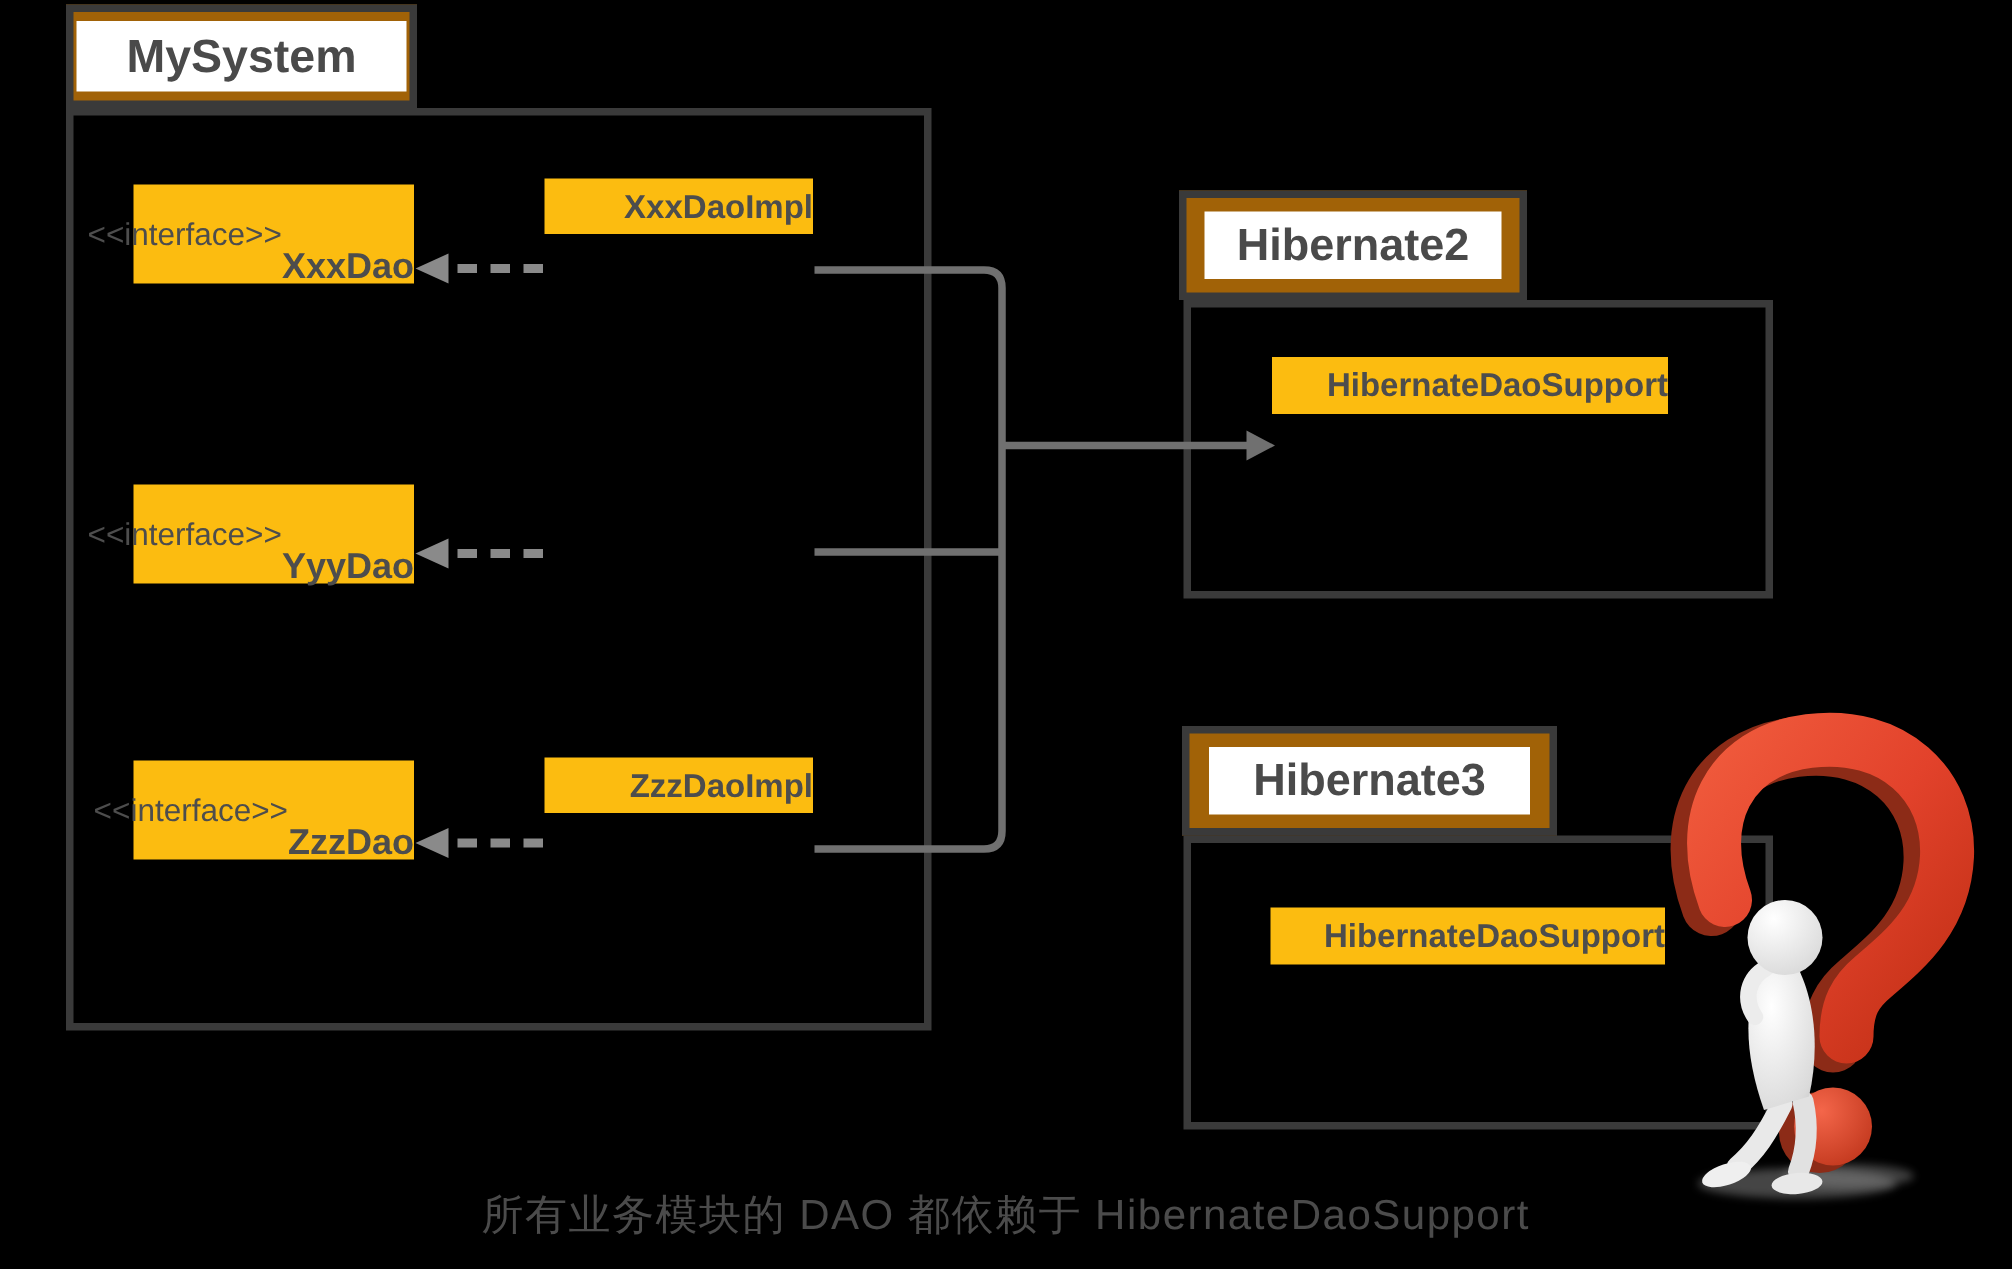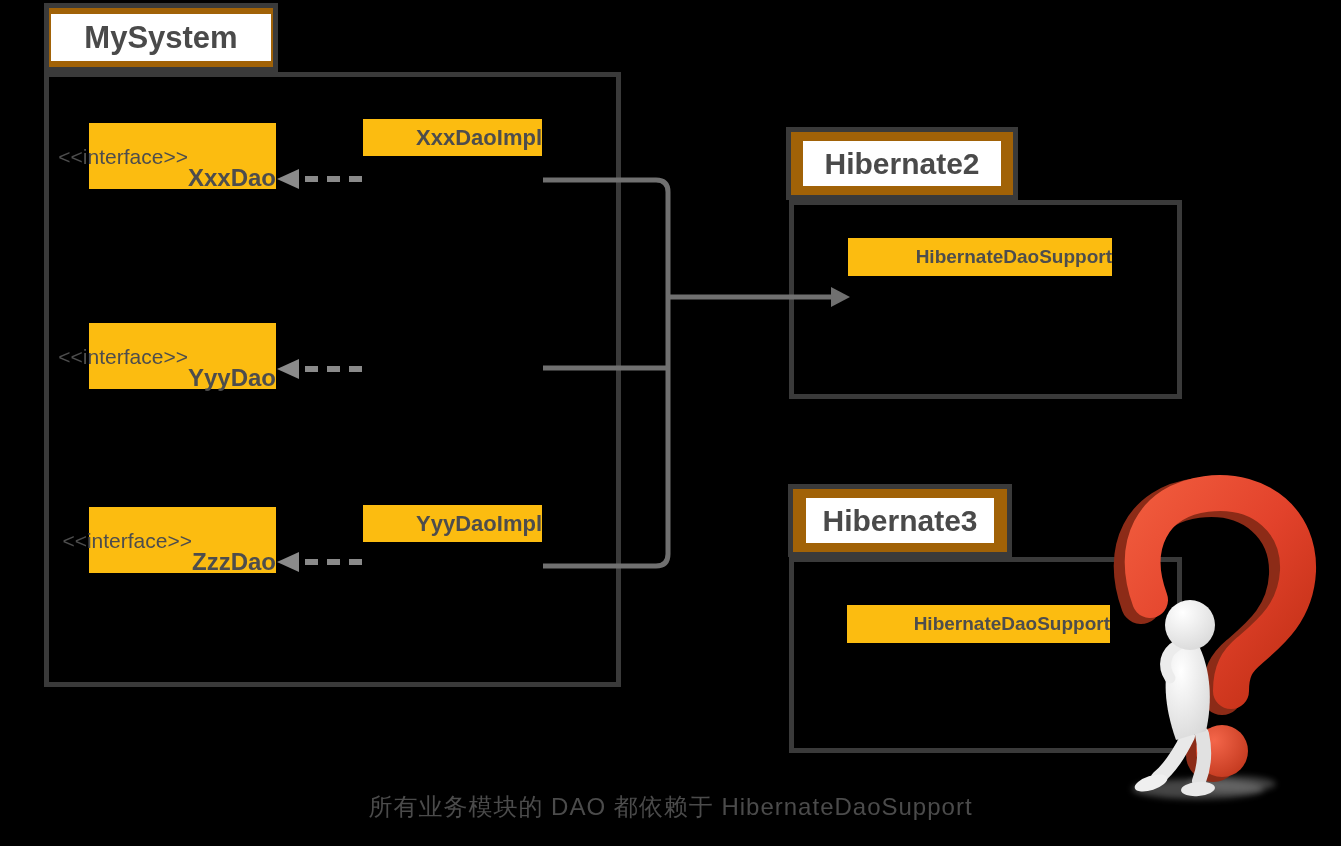--- a/index.html
+++ b/index.html
@@ -38,49 +38,49 @@
     color:var(--box-text,#4d4d4d);
     display:flex;flex-direction:row;
     align-items:center;justify-content:flex-end;
     box-sizing:border-box;
     text-align:center;
   }
   .iface{left:89px;width:187px;height:66px;}
   .iface .stereo{font-size:21px;font-weight:400;line-height:27px;}
   .iface .iname{font-size:24px;font-weight:700;line-height:28px;margin-top:44px;}
   .impl{left:363px;width:179px;height:37px;font-size:22px;font-weight:700;padding-left:40px;}
-  .support{font-size:19px;font-weight:700;padding-left:12px;}
+  .support{font-size:22px;font-weight:700;padding-left:12px;}
   #iface-xxx{top:123px;} #iface-yyy{top:323px;} #iface-zzz{top:507px;}
   #impl-xxx{top:119px;}  #impl-yyy{top:311px;}  #impl-zzz{top:505px;}
 
   #mysystem-tab{left:44px;top:3px;width:234px;height:69px;padding:6px 2px;}
   #mysystem-tab .tab-inner{font-size:31px;}
   #mysystem-body{left:44px;top:72px;width:577px;height:615px;}
 
   #hib2-tab{left:786px;top:127px;width:232px;height:73px;padding:9px 12px;}
   #hib2-tab .tab-inner{font-size:30px;}
   #hib2-body{left:789px;top:200px;width:393px;height:199px;}
   #hib2-support{left:848px;top:238px;width:264px;height:38px;}
 
-  #hib3-tab{left:788px;top:484px;width:224px;height:73px;padding:9px 13px;}
+  #hib3-tab{left:788px;top:484px;width:250px;height:73px;padding:9px 13px;}
   #hib3-tab .tab-inner{font-size:30px;}
   #hib3-body{left:789px;top:557px;width:393px;height:196px;}
   #hib3-support{left:847px;top:605px;width:263px;height:38px;}
 
   .overlay{position:absolute;left:0;top:0;width:1341px;height:846px;pointer-events:none;}
   .connector{stroke:var(--connector,#707070);stroke-width:5;fill:none;}
   .dashed{stroke:var(--dashed-arrow,#8a8a8a);stroke-width:6;fill:none;stroke-dasharray:13 9;}
   .dash-head{fill:var(--dashed-arrow,#8a8a8a);}
   .solid-head{fill:var(--connector,#707070);}
 
   .caption{
     position:absolute;left:0;top:791px;width:100%;
     text-align:center;
     color:var(--caption-text,#4b4b4b);
-    font-size:24px;font-weight:400;letter-spacing:1px;
+    font-size:28px;font-weight:400;letter-spacing:1px;
   }
   .watermark{
     position:absolute;left:1152px;top:786px;
     color:var(--watermark-text,#f5f5f5);
     font-size:27px;font-weight:700;letter-spacing:1px;
     text-shadow:0 1px 2px rgba(0,0,0,.6);
   }
 </style>
 </head>
 <body>
@@ -99,21 +99,21 @@
   <div class="node iface" id="iface-yyy">
     <span class="stereo">&lt;&lt;interface&gt;&gt;</span>
     <span class="iname">YyyDao</span>
   </div>
   <div class="node iface" id="iface-zzz">
     <span class="stereo">&lt;&lt;interface&gt;&gt;</span>
     <span class="iname">ZzzDao</span>
   </div>
 
   <div class="node impl" id="impl-xxx">XxxDaoImpl</div>
-  <div class="node impl" id="impl-zzz">YyyDaoImpl</div>
+  <div class="node impl" id="impl-zzz">ZzzDaoImpl</div>
 
   <div class="pkg-tab" id="hib2-tab">
     <div class="tab-inner">Hibernate2</div>
   </div>
   <div class="pkg-body" id="hib2-body"></div>
   <div class="node support" id="hib2-support">HibernateDaoSupport</div>
 
   <div class="pkg-tab" id="hib3-tab">
     <div class="tab-inner">Hibernate3</div>
   </div>

